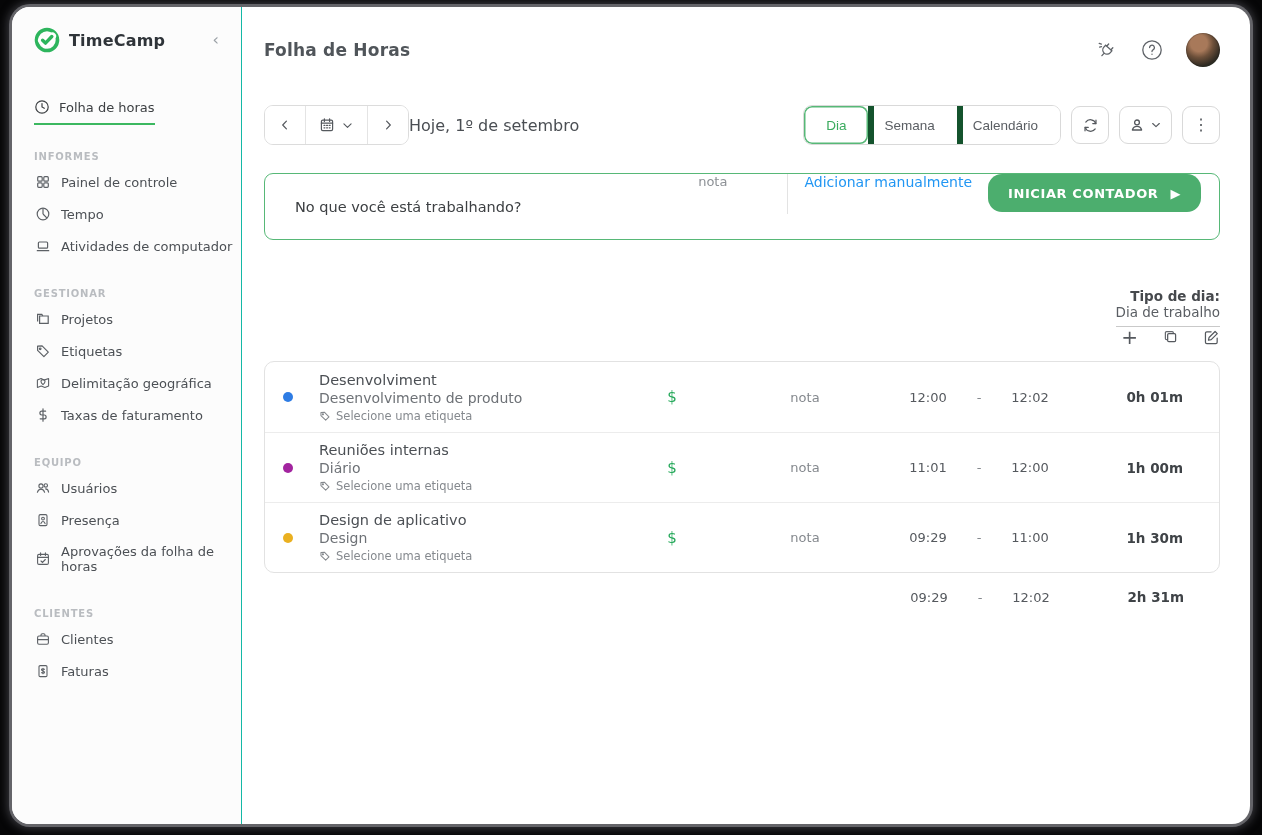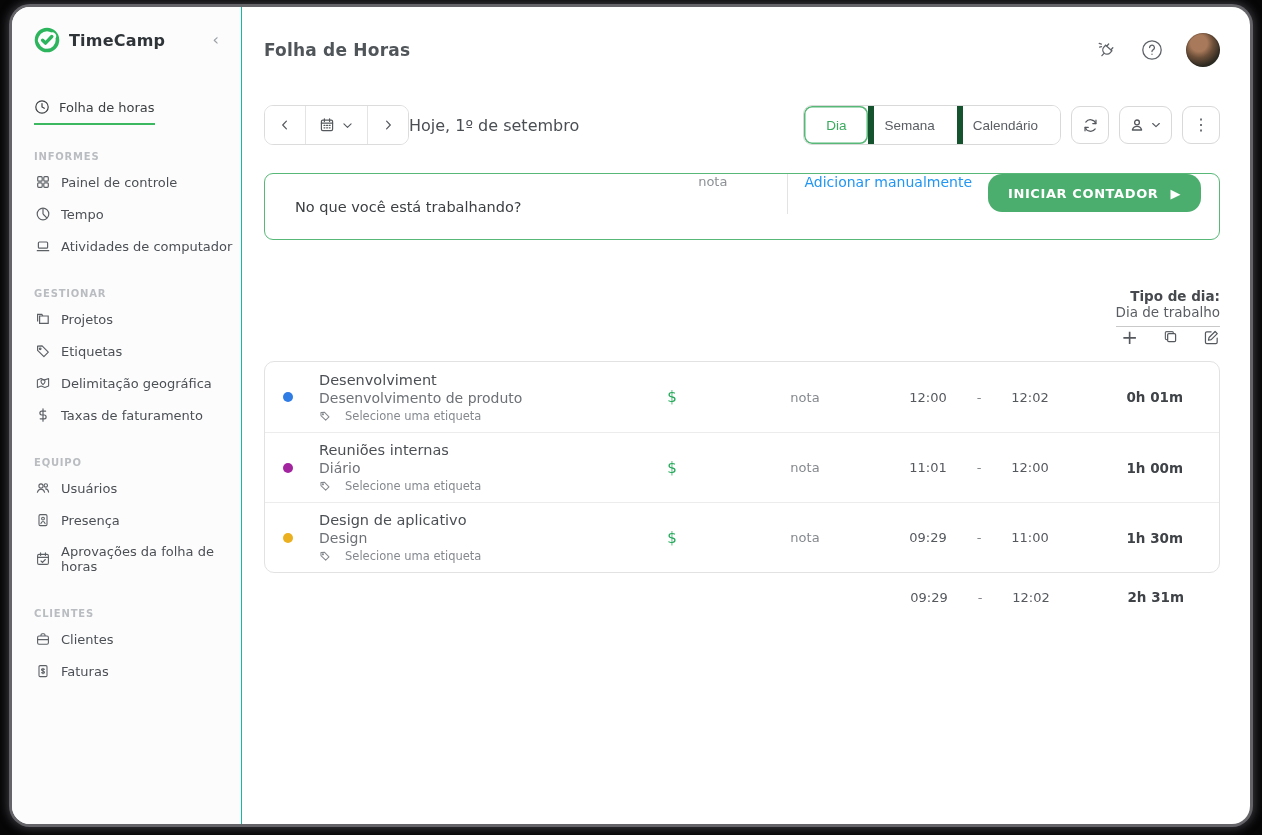--- a/index.html
+++ b/index.html
@@ -58,21 +58,21 @@
   .daytype-icons .ibtn { cursor:pointer; display:flex; }
   .plus-glyph { font-size:20px; line-height:1; color:#55595e; }
   
   .entries-card { margin-top:14px; border:1px solid #e2e2e2; border-radius:10px; background:#fff; overflow:hidden; }
   .entry-row { display:grid; grid-template-columns: 26px 320px 86px 1fr 66px 36px 66px 120px; align-items:center; height:70px; padding:0 36px 0 18px; }
   .entry-row + .entry-row { border-top:1px solid #ececec; }
   .dot { width:10px; height:10px; border-radius:50%; }
   .entry-info { padding-left:10px; }
   .entry-title { font-size:14.5px; color:#4b4f54; margin-bottom:2px; }
   .entry-project { font-size:14px; color:#6d7176; margin-bottom:3px; }
-  .entry-tag { font-size:11.5px; color:#85898e; display:flex; align-items:center; gap:14px; cursor:pointer; }
+  .entry-tag { font-size:11.5px; color:#85898e; display:flex; align-items:center; gap:5px; cursor:pointer; }
   .dollar { color:#27a95c; font-size:15px; text-align:center; cursor:pointer; }
   .entry-note { font-size:13px; color:#85898e; text-align:center; cursor:pointer; }
   .t-start,.t-end { font-size:13px; color:#55595e; text-align:center; cursor:pointer; }
   .t-dash { font-size:13px; color:#85898e; text-align:center; }
   .t-dur { font-size:13.5px; font-weight:700; color:#3f4347; text-align:right; }
   
   .total-row { display:grid; grid-template-columns: 26px 320px 86px 1fr 66px 36px 66px 120px; align-items:center; height:48px; padding:0 36px 0 18px; }
 </style>
 </head>
 <body>

